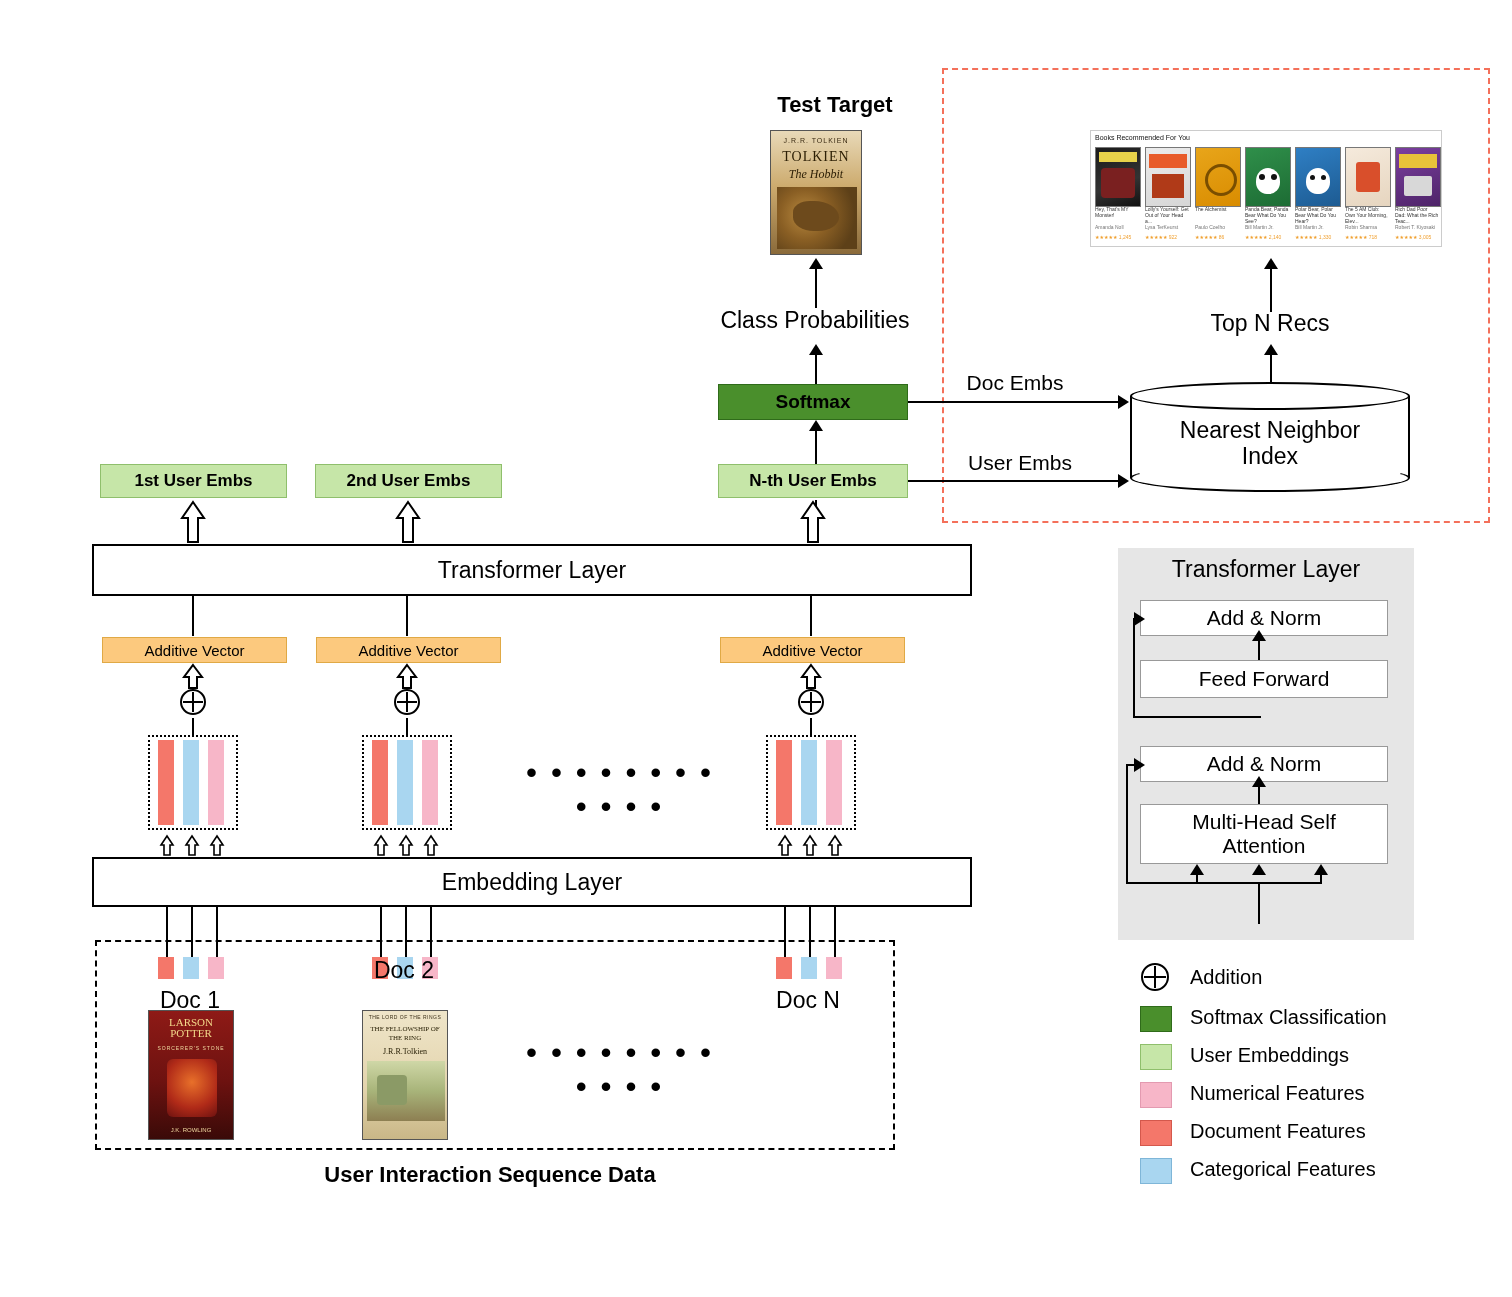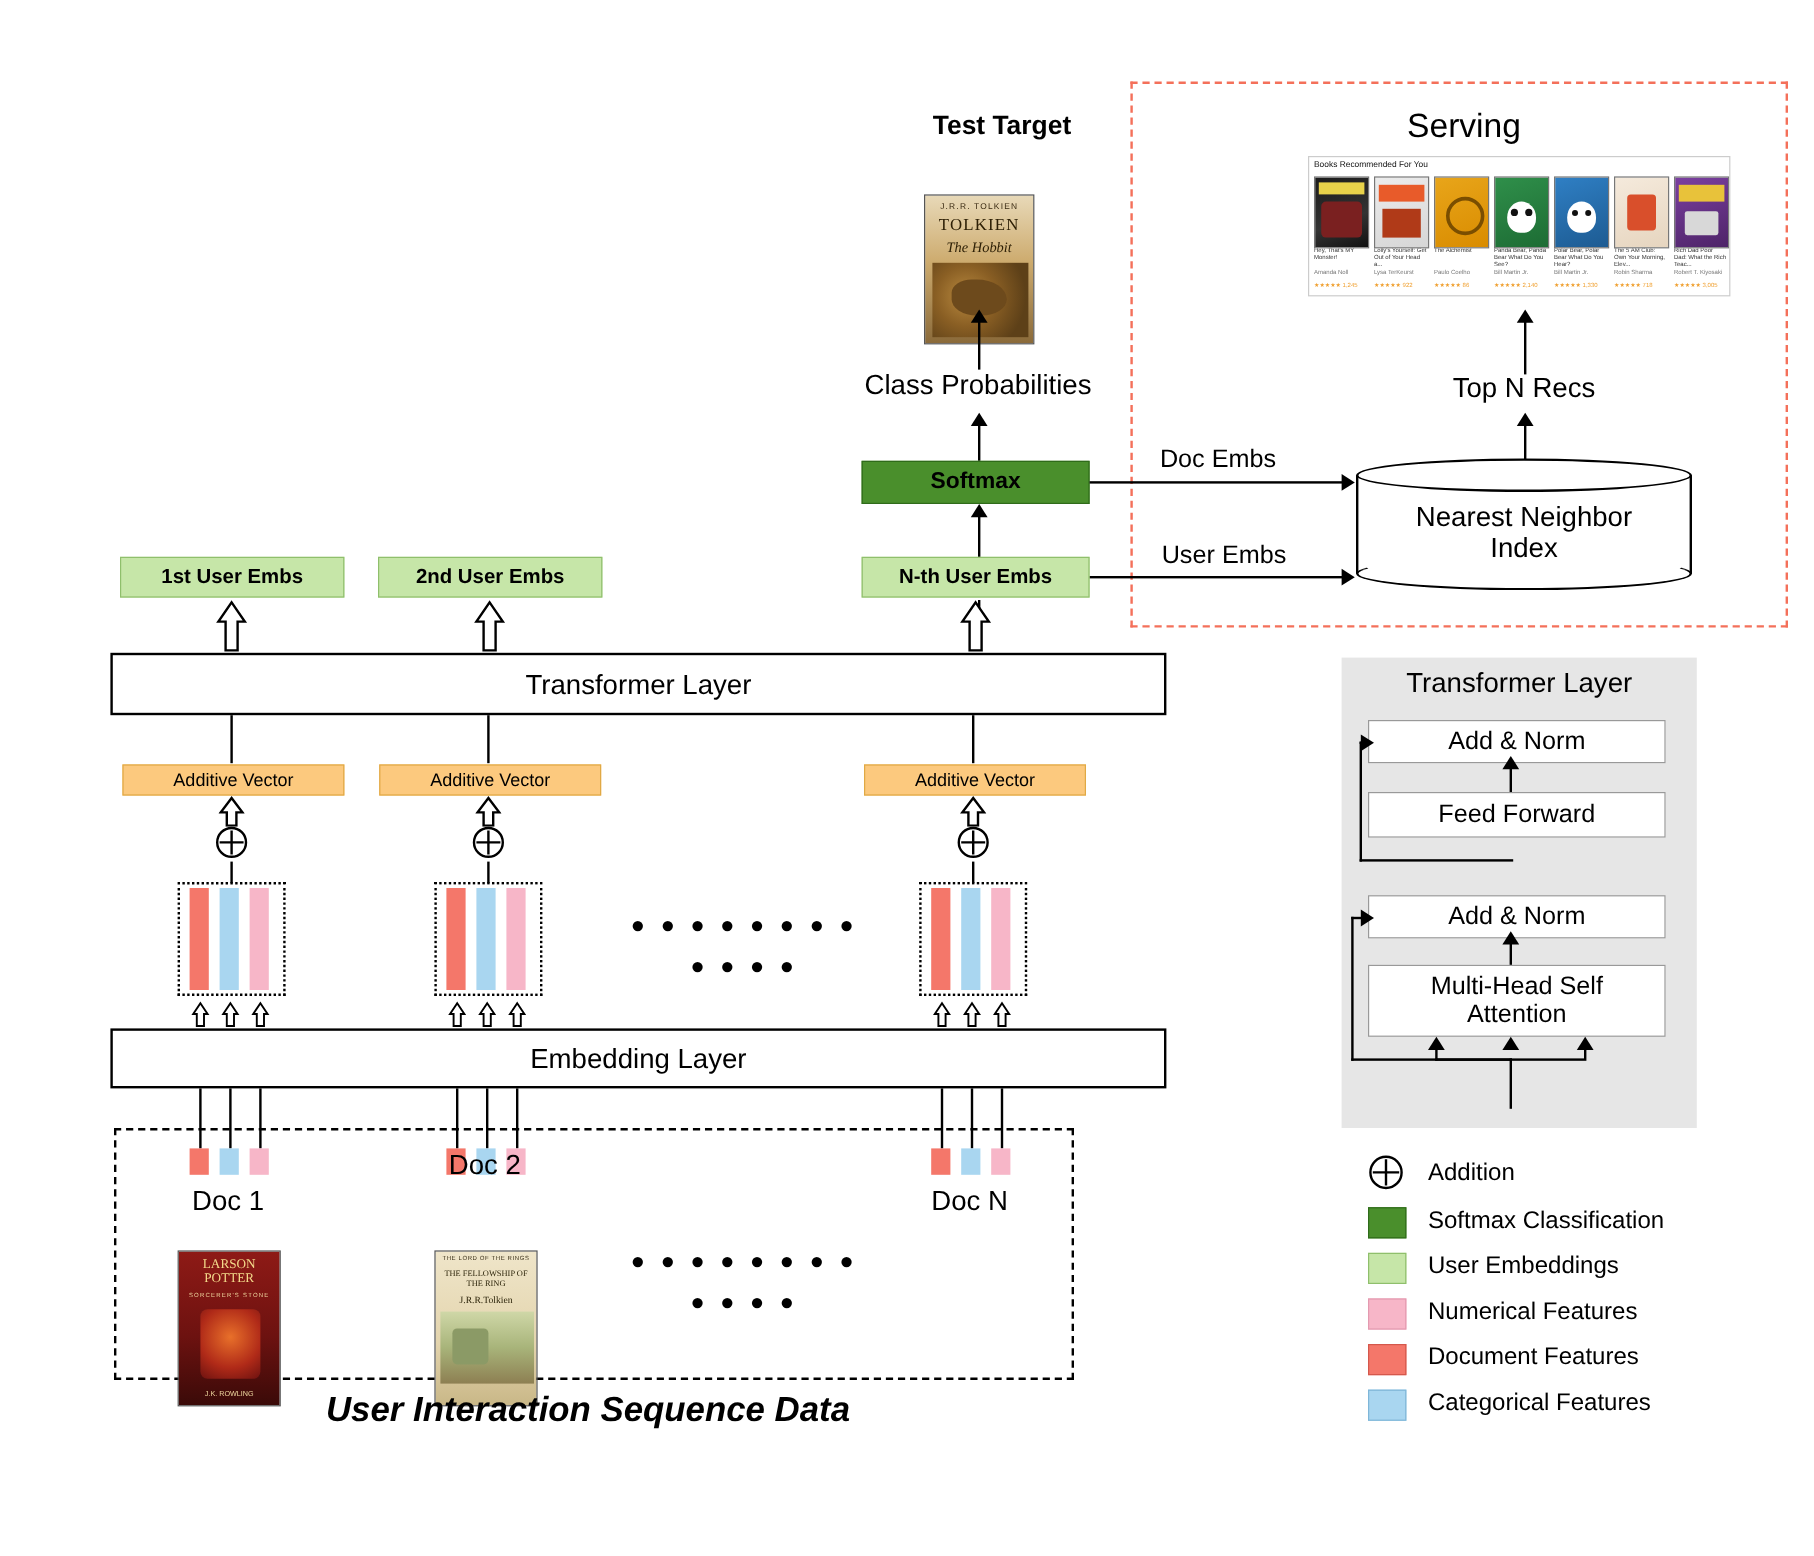--- a/index.html
+++ b/index.html
@@ -129,31 +129,29 @@
   }
   
   .legend-label { font-size: 20px; }
   .sw { position: absolute; }
   
   .bookcover {
     position: absolute;
     box-sizing: border-box;
     overflow: hidden;
     border: 1px solid #555;
-    margin-top: 32px;
   }
   .dashed-seq {
     position: absolute;
     border: 2px dashed #000;
     box-sizing: border-box;
   }
   .caption-italic {
-    font-style: italic;
     font-weight: bold;
-    font-size: 29px;
+    font-size: 22px;
   }
   .titlebold { font-weight: bold; font-size: 22px; }
   .recs-panel {
     position: absolute;
     background: #fff;
     border: 1px solid #ccc;
     overflow: hidden;
   }
   .rec-item { position: absolute; }
   .rec-cover { position: absolute; border: 1px solid #777; }
@@ -184,21 +182,20 @@
   <div class="abs vline" style="left:815px; top:352px; height:32px;"></div>
   <div class="abs arrowup" style="left:809px; top:344px;"></div>
 
   <div class="abs ctext softmax-box" style="left:718px; top:384px; width:190px; height:36px;">Softmax</div>
 
   <div class="abs vline" style="left:815px; top:500px; height:38px;"></div>
   <div class="abs arrowup" style="left:809px; top:420px;"></div>
   <div class="abs vline" style="left:815px; top:428px; height:38px;"></div>
 
   <div class="abs serving-panel" style="left:942px; top:68px; width:548px; height:455px;"></div>
-  <div class="abs ctext serving-title" style="left:1100px; top:88px; width:240px; height:34px;">Serving</div>
 
   <div class="recs-panel" style="left:1090px; top:130px; width:350px; height:115px;">
     <div class="recs-header" style="left:4px; top:3px;">Books Recommended For You</div>
 
     <div class="rec-item" style="left:4px; top:16px; width:46px; height:95px;">
       <div class="rec-cover" style="left:0;top:0;width:44px;height:58px;background:linear-gradient(160deg,#1b1b1b 0%,#333 60%,#111 100%);">
         <div class="abs" style="left:3px;top:4px;width:38px;height:10px;background:#e8d24a;"></div>
         <div class="abs" style="left:5px;top:20px;width:34px;height:30px;background:#7a2020;border-radius:4px;"></div>
       </div>
       <div class="rec-txt" style="left:0;top:60px;width:44px;height:16px;overflow:hidden;">Hey, That's MY Monster!</div>

